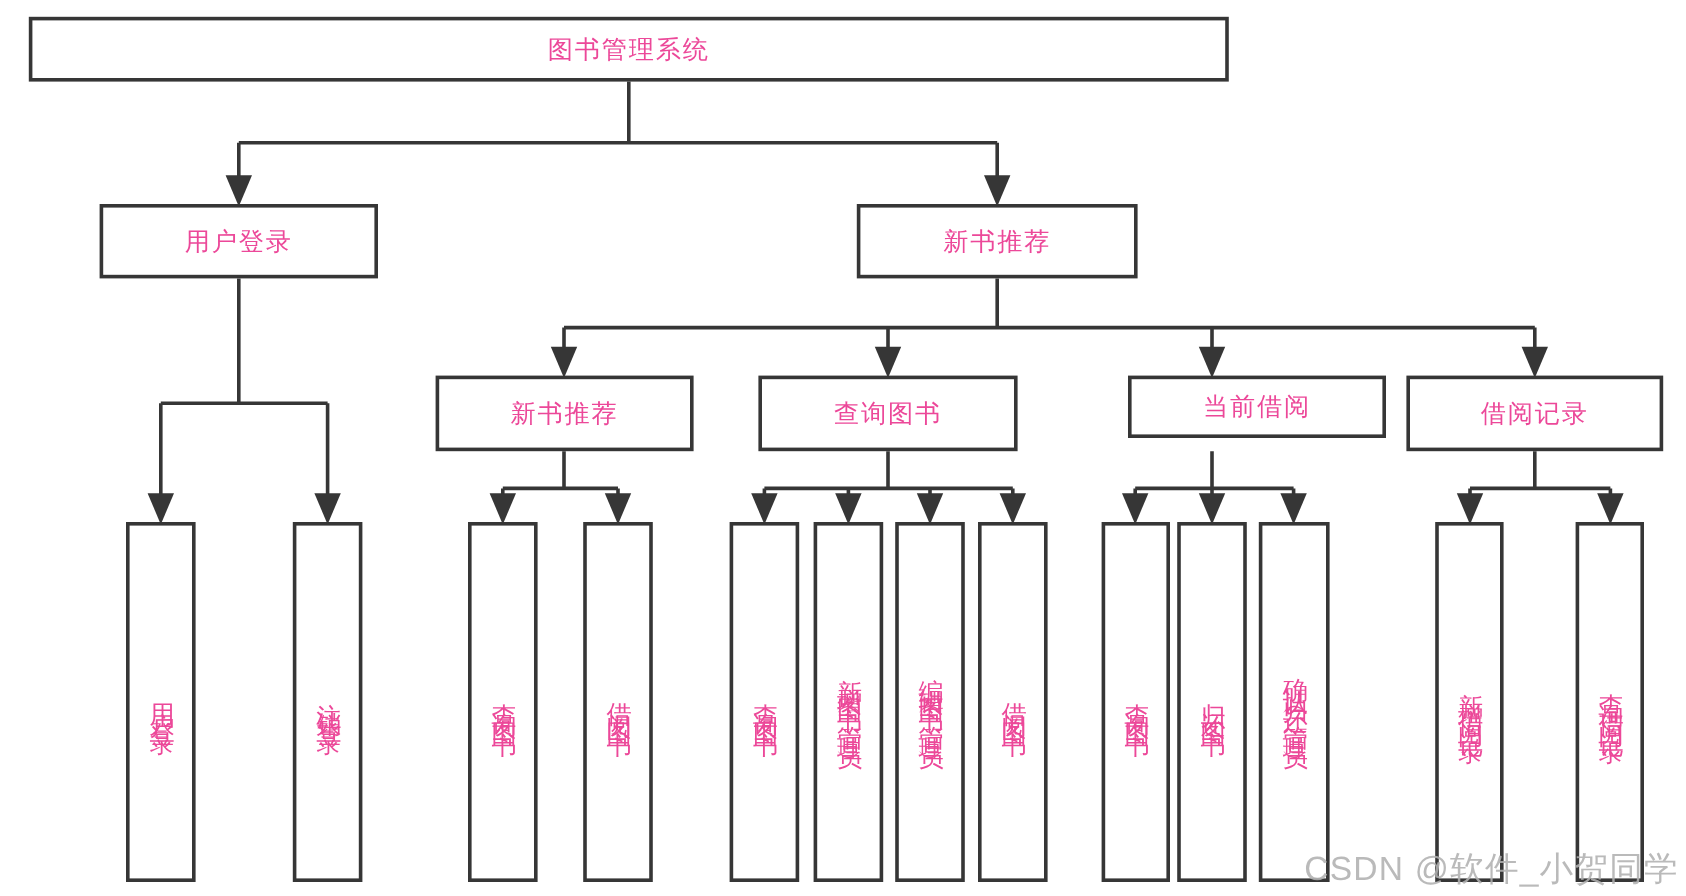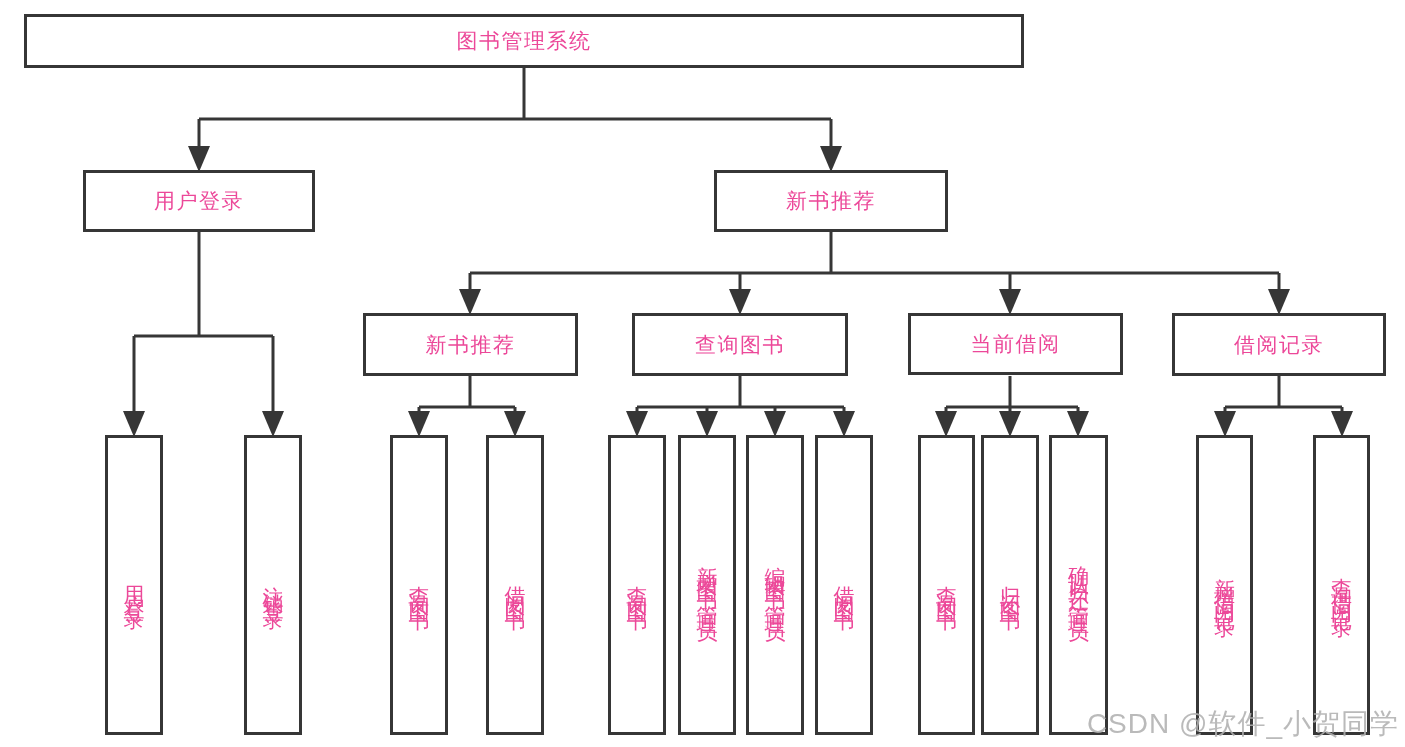--- a/index.html
+++ b/index.html
@@ -102,21 +102,21 @@
   <div class="node" style="left:714px; top:170px; width:234px; height:62px;">
     <span class="lbl">新书推荐</span>
   </div>
 
   <div class="node" style="left:363px; top:313px; width:215px; height:63px;">
     <span class="lbl">新书推荐</span>
   </div>
   <div class="node" style="left:632px; top:313px; width:216px; height:63px;">
     <span class="lbl">查询图书</span>
   </div>
-  <div class="node" style="left:908px; top:313px; width:215px; height:62px;">
+  <div class="node" style="left:940px; top:313px; width:215px; height:52px;">
     <span class="lbl">当前借阅</span>
   </div>
   <div class="node" style="left:1172px; top:313px; width:214px; height:63px;">
     <span class="lbl">借阅记录</span>
   </div>
 
   <div class="node leaf" style="left:105px; top:435px; width:58px; height:300px;">
     <span class="lbl">用户登录</span>
   </div>
   <div class="node leaf" style="left:244px; top:435px; width:58px; height:300px;">

